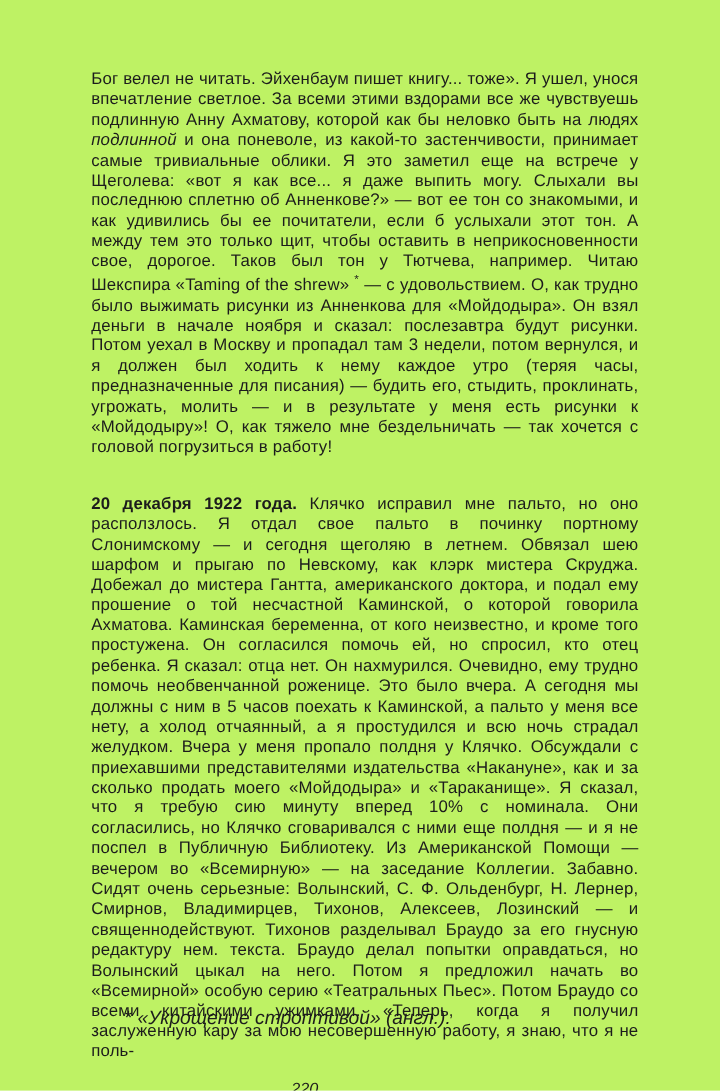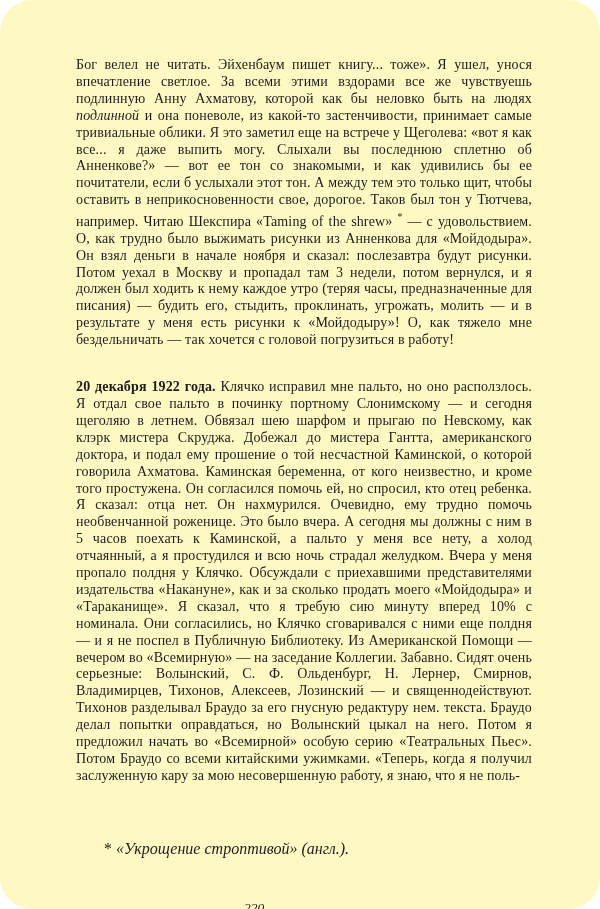--- a/index.html
+++ b/index.html
@@ -1,24 +1,23 @@
 <!DOCTYPE html>
 <html><head>
 <meta charset="utf-8">
 <style>
   html, body { margin: 0; padding: 0; background: #ffffff; }
   .page {
     position: relative;
     width: 600px;
     height: 909px;
-    background: #fef9c3;
-    font-family: Liberation Serif, serif;
+    background: #bef264;
+    font-family: Liberation Sans, sans-serif;
     color: #1c1c1c;
     overflow: hidden;
-    border-radius: 32px;
   }
   .text-block {
     position: absolute;
     left: 76px;
     top: 57px;
     width: 456px;
     text-align: justify;
     font-size: 14px;
     line-height: 16.9px;
     letter-spacing: 0.15px;

